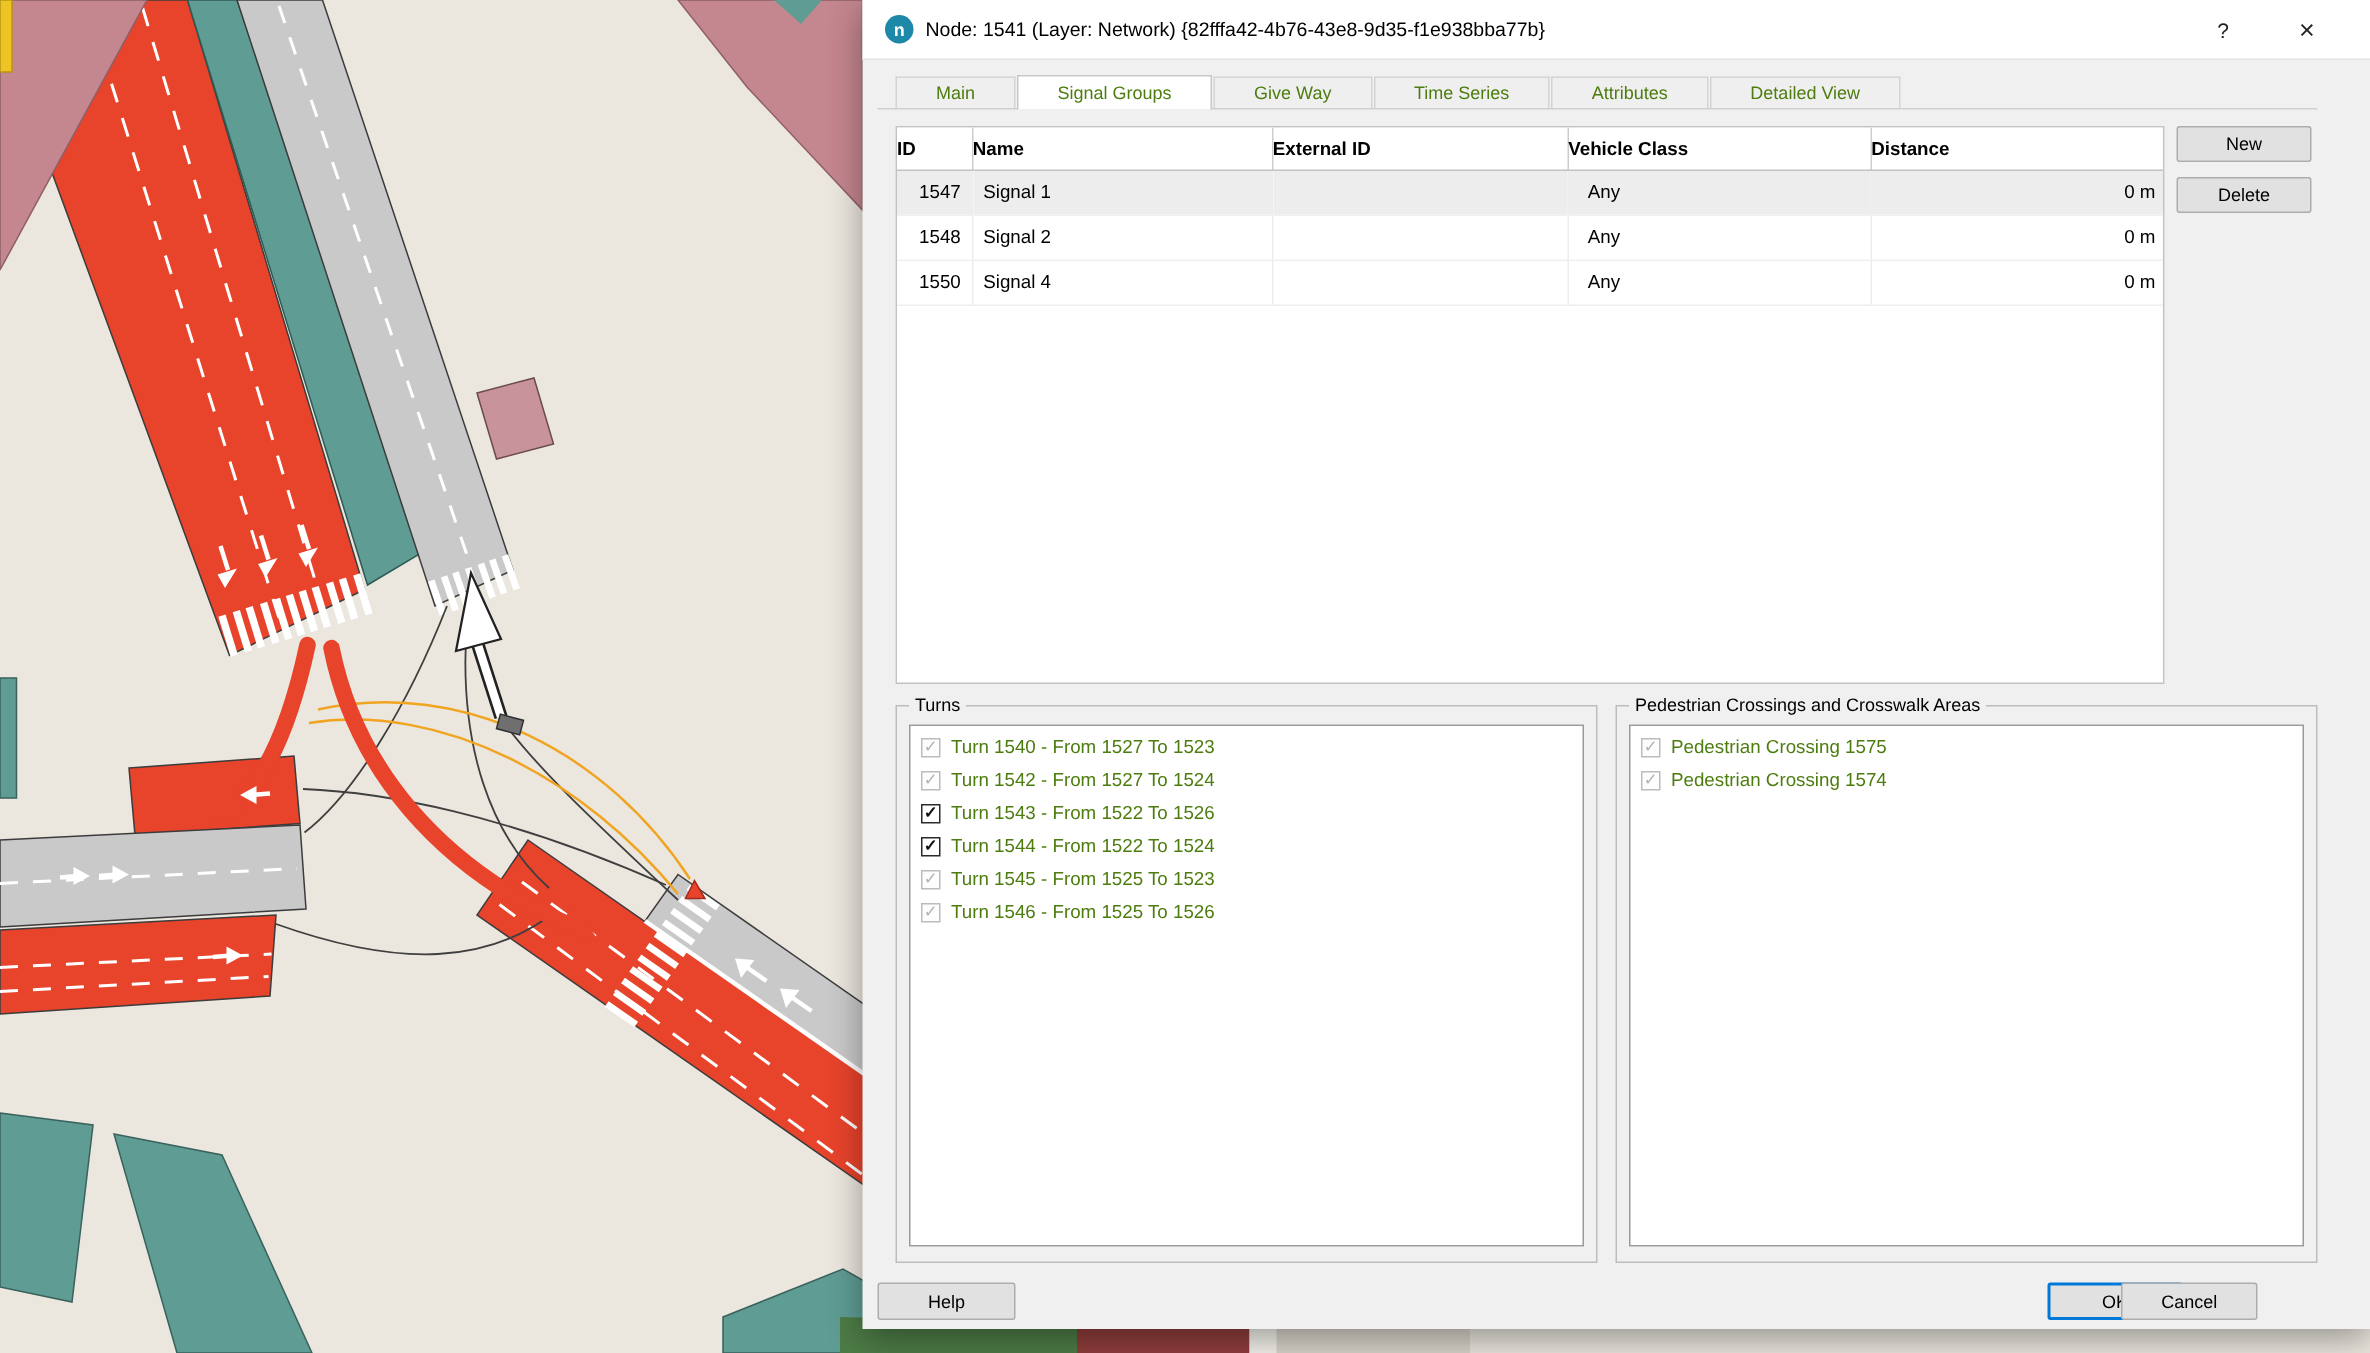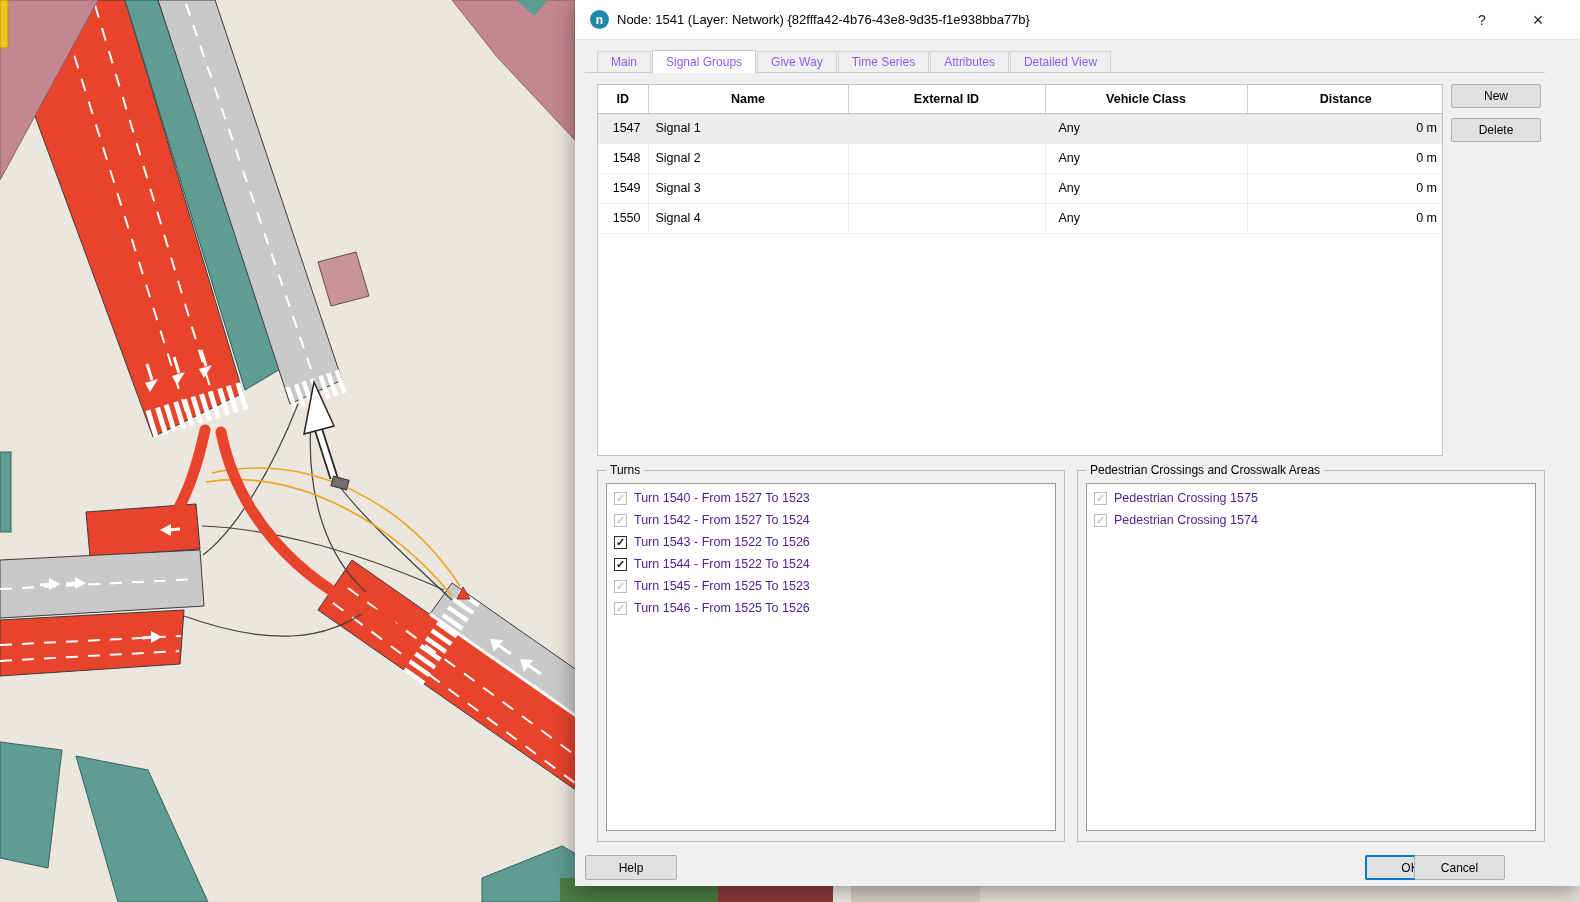--- a/index.html
+++ b/index.html
@@ -17,30 +17,30 @@
             font-size:12px;display:flex;align-items:center;justify-content:center;margin-left:15px;flex:none}
   .title{margin-left:8px;font-size:13px;white-space:nowrap}
   .tb-btn{position:absolute;top:6px;width:30px;height:28px;display:flex;align-items:center;
           justify-content:center;cursor:default;color:#222;background:#fff;border:none;font-family:inherit}
   .help-btn{left:892px;font-size:14px}
   .close-btn{left:948px;font-size:18px;font-weight:normal}
 
   
   .tabs{position:absolute;left:10px;top:50px;width:960px;height:23px;display:flex;
         align-items:flex-end;border-bottom:1px solid #cfcfcf;padding-left:12px}
-  .tab{height:21px;line-height:20px;padding:0 13px;background:#efefef;border:1px solid #d4d4d4;
-       border-bottom:none;margin-right:1px;color:#8b5cf6;white-space:nowrap}
+  .tab{height:21px;line-height:20px;padding:0 26px;background:#efefef;border:1px solid #d4d4d4;
+       border-bottom:none;margin-right:1px;color:#4d7c0f;white-space:nowrap}
   .tab.active{background:#fff;height:23px;line-height:22px;margin-bottom:-1px;border-color:#c7c7c7}
 
   
   .table-widget{position:absolute;left:22px;top:84px;width:846px;height:372px;background:#fff;
                 border:1px solid #c2c2c2;overflow:hidden}
   table{border-collapse:collapse;width:100%;table-layout:fixed;font-size:12.5px}
   th{font-weight:bold;height:28px;border-right:1px solid #cdcdcd;border-bottom:1px solid #c2c2c2;
-     background:#fff;text-align:center;padding:0}
+     background:#fff;text-align:left;padding:0}
   th:last-child{border-right:none}
   td{height:30px;border-right:1px solid #ececec;border-bottom:1px solid #efefef;padding:0 7px;
      overflow:hidden;white-space:nowrap}
   td:last-child{border-right:none}
   tr.selected td{background:#ededed}
   td.num{text-align:right}
   td.vc{padding-left:13px}
 
   
   .btn{position:absolute;background:#e1e1e1;border:1px solid #adadad;border-radius:2px;
@@ -55,21 +55,21 @@
   .groupbox{position:absolute;top:470px;width:468px;height:372px;border:1px solid #bdbdbd}
   #gb-turns{left:22px}
   #gb-ped{left:502px}
   .gb-label{position:absolute;top:-8px;left:8px;background:#f0f0f0;padding:0 4px;font-size:12px;white-space:nowrap}
   .listbox{position:absolute;left:8px;top:12px;width:450px;height:348px;background:#fff;
            border:1px solid #9a9a9a;padding:3px 2px;overflow:hidden}
   .li{display:flex;align-items:center;height:22px;padding-left:5px}
   .cb{width:13px;height:13px;border:1px solid #2b2b2b;background:#fff;margin-right:7px;flex:none;
       font-size:11px;line-height:11px;text-align:center;color:#111;font-weight:bold}
   .cb.dis{border-color:#bcbcbc;color:#b2b2b2;background:#fdfdfd;font-weight:normal}
-  .li-label{font-size:12.5px;color:#4c1d95;white-space:nowrap}
+  .li-label{font-size:12.5px;color:#4d7c0f;white-space:nowrap}
 </style>
 </head>
 <body>
 
 <div id="stage">
 
   <svg id="map-svg" width="1580" height="902" viewBox="0 0 1580 902">
     <rect width="1580" height="902" fill="#ebe6de"></rect>
 
     <g>
@@ -255,27 +255,20 @@
             <td class="num">0 m</td>
           </tr>
           <tr>
             <td class="num">1548</td>
             <td>Signal 2</td>
             <td></td>
             <td class="vc">Any</td>
             <td class="num">0 m</td>
           </tr>
           <tr>
-            <td class="num">1549</td>
-            <td>Signal 3</td>
-            <td></td>
-            <td class="vc">Any</td>
-            <td class="num">0 m</td>
-          </tr>
-          <tr>
             <td class="num">1550</td>
             <td>Signal 4</td>
             <td></td>
             <td class="vc">Any</td>
             <td class="num">0 m</td>
           </tr>
         </tbody>
       </table>
     </div>
 

